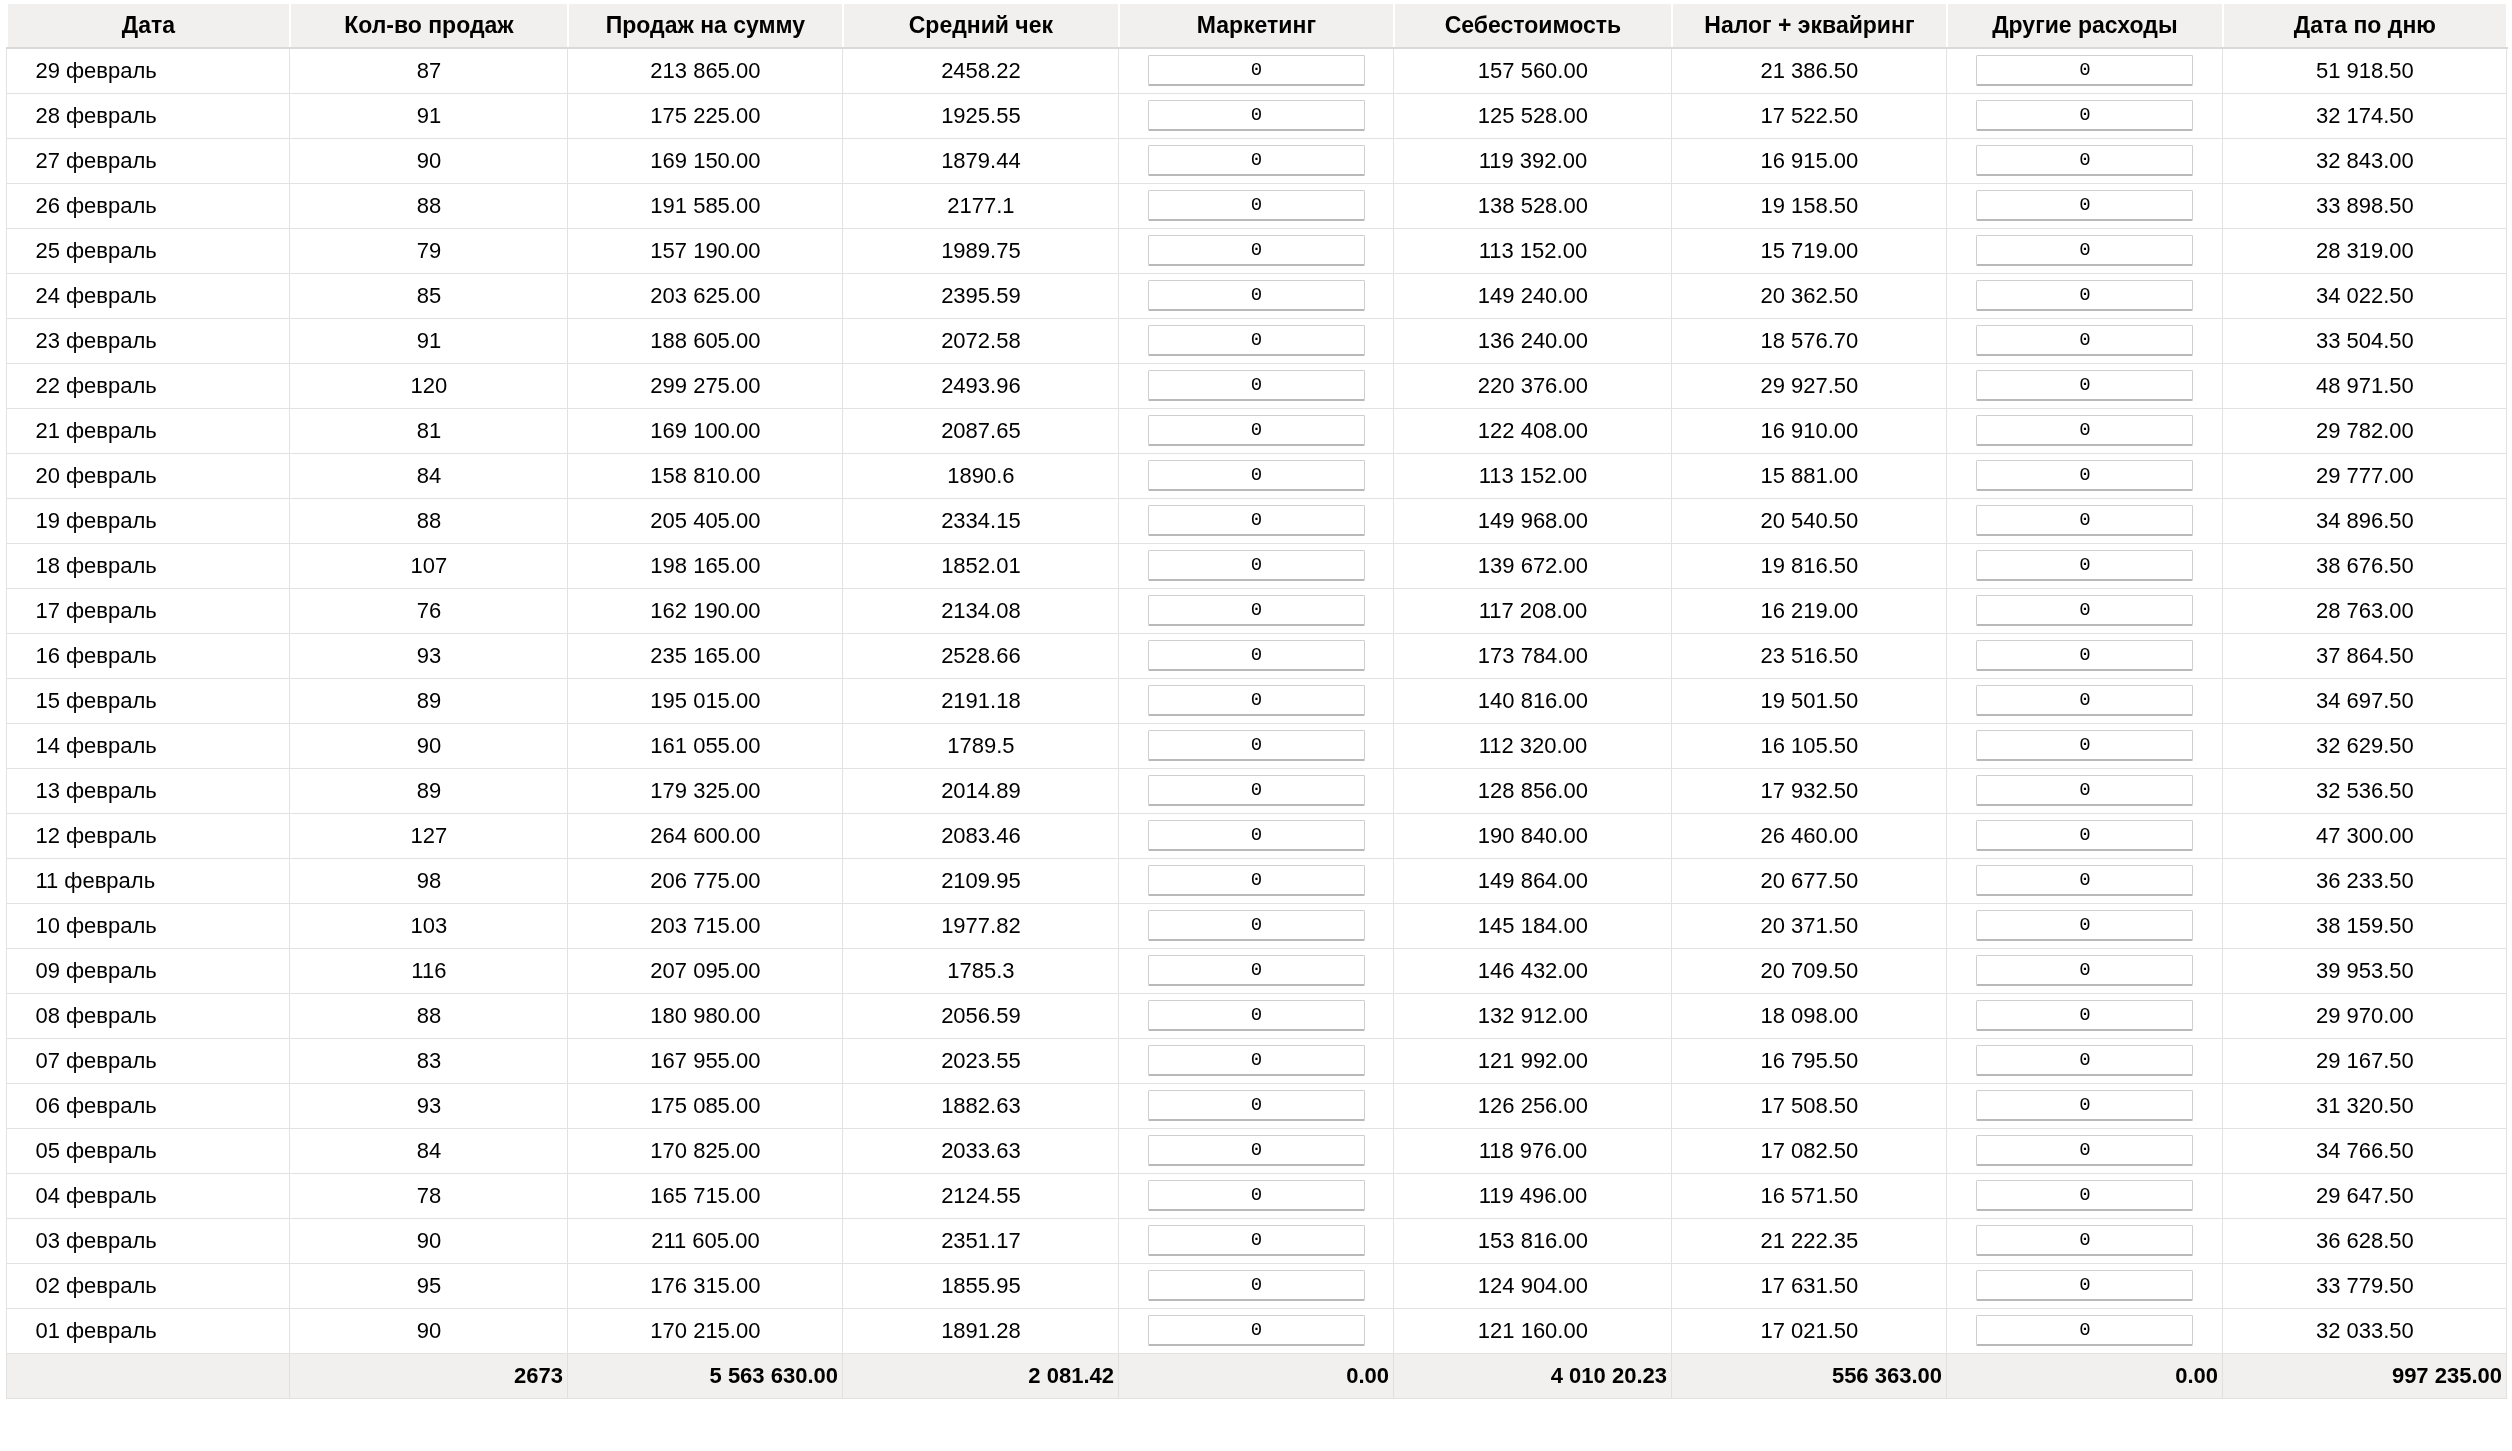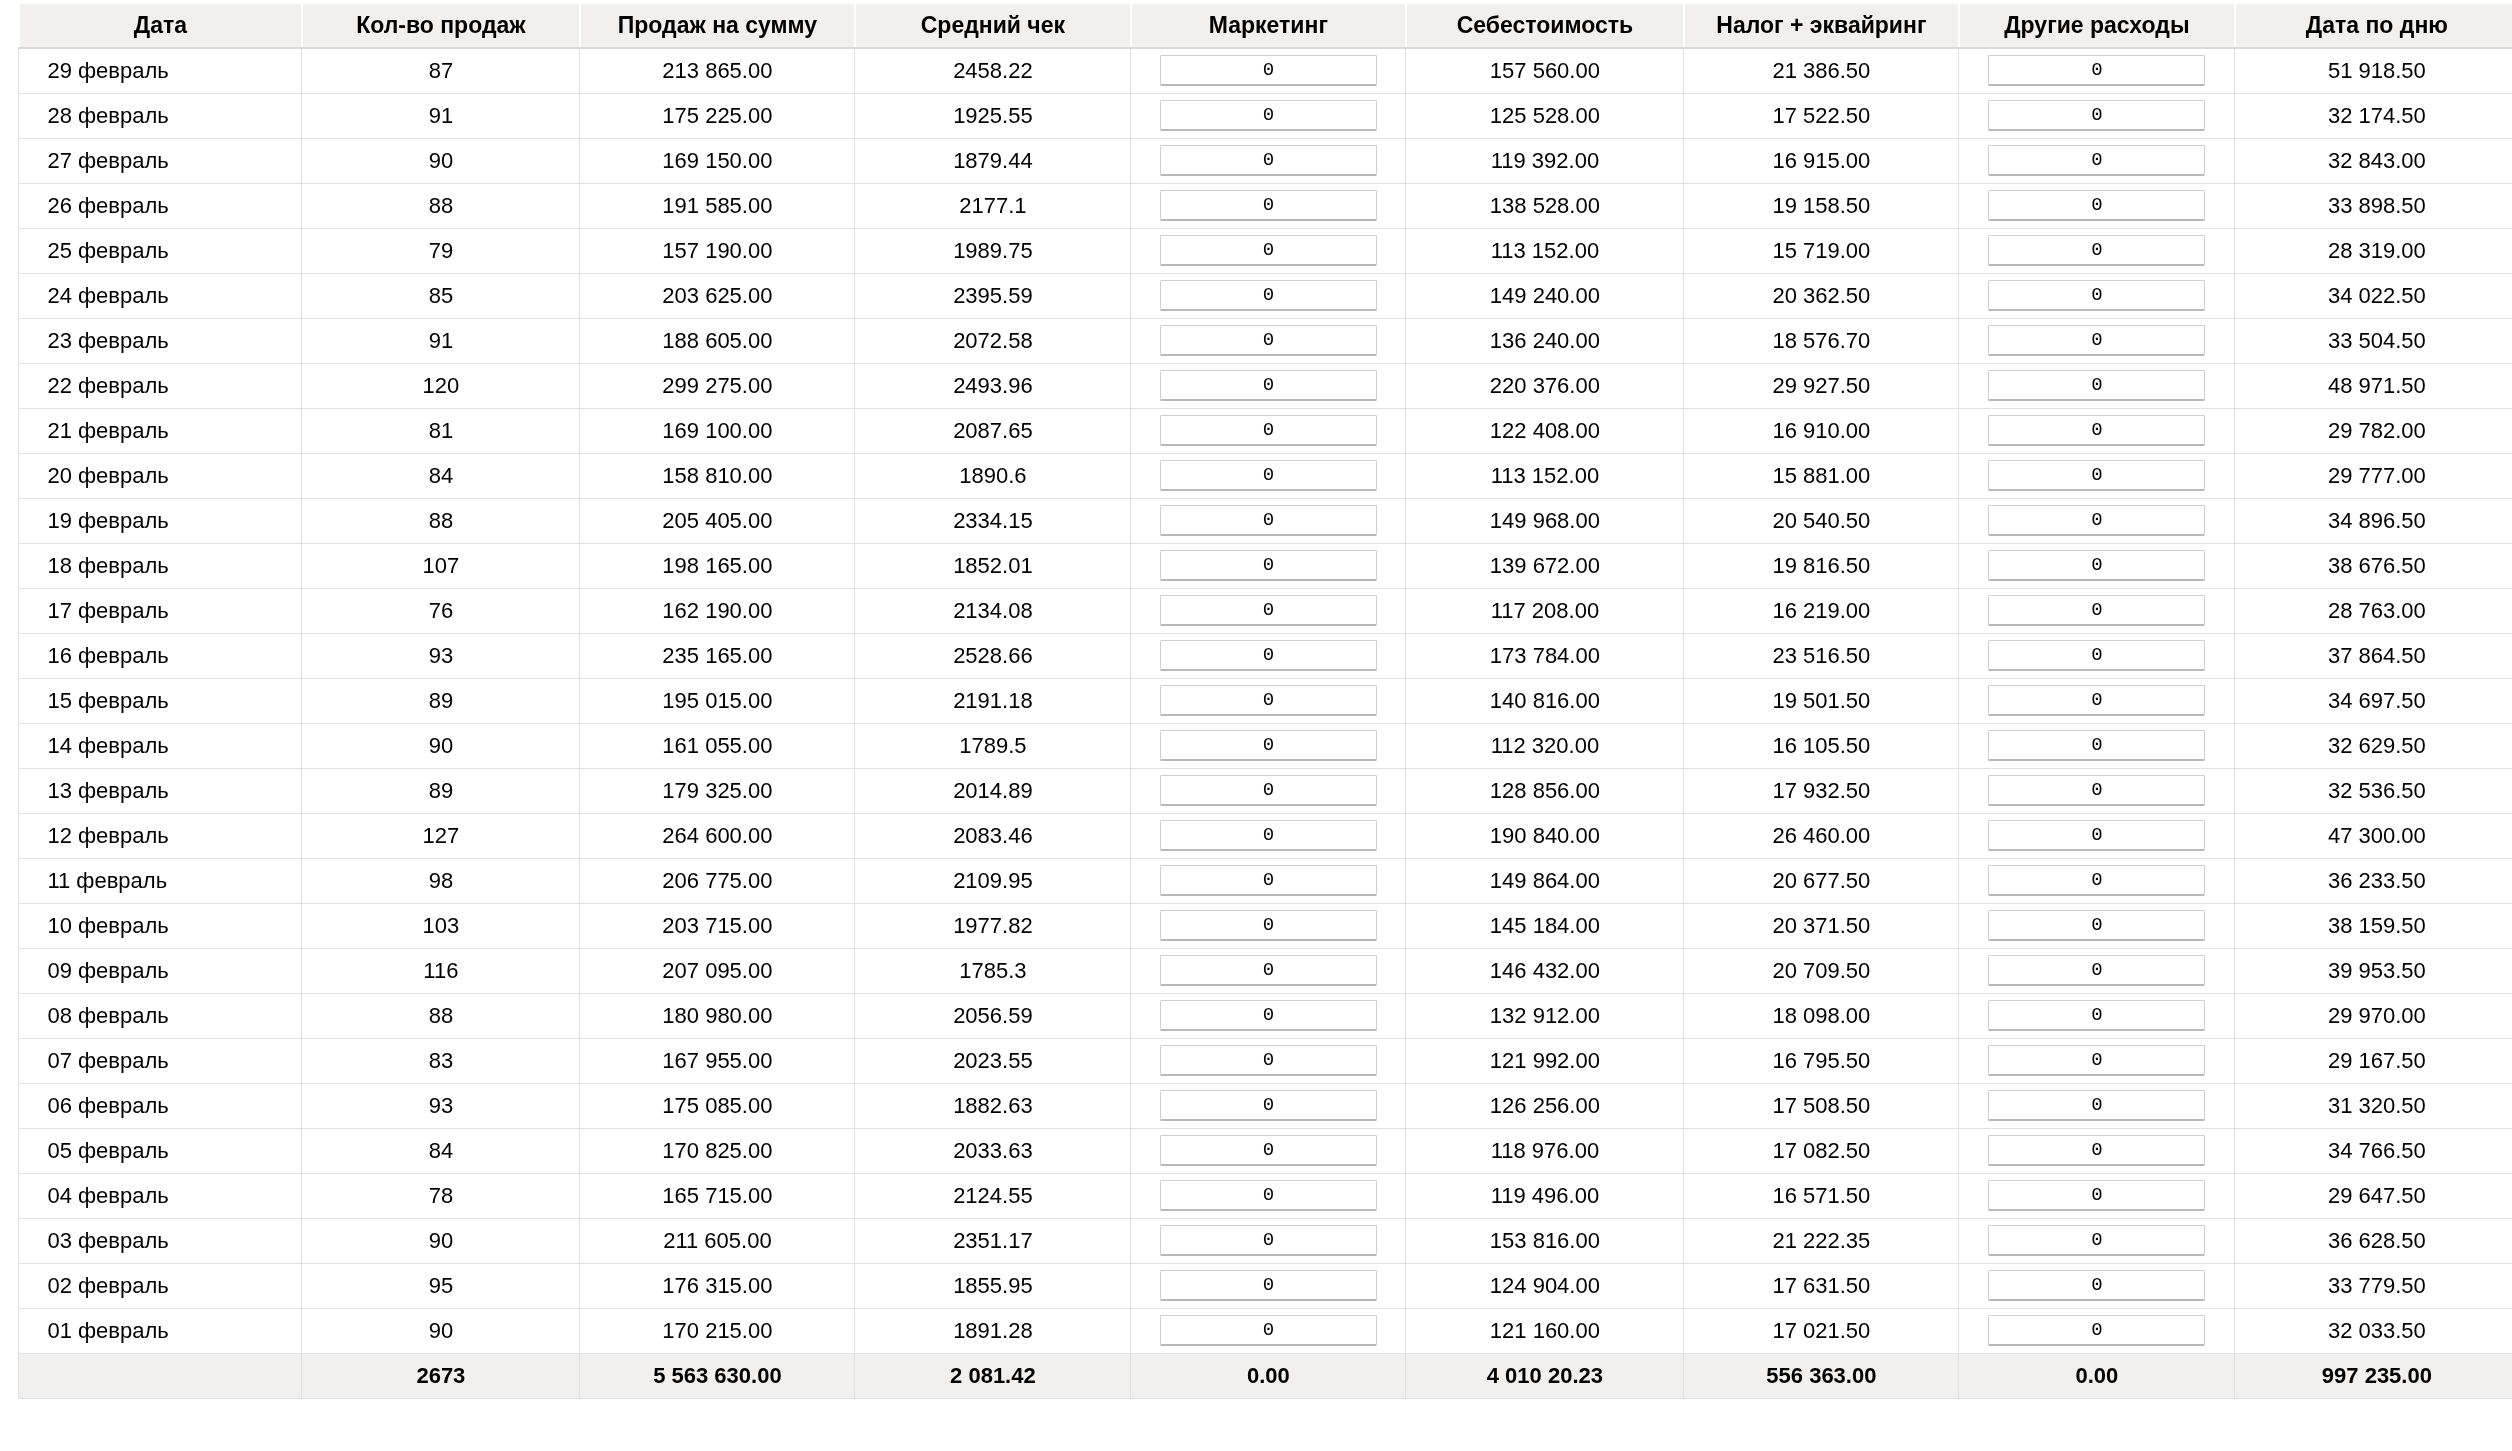--- a/index.html
+++ b/index.html
@@ -6,21 +6,20 @@
     margin: 0;
     padding: 0;
     background: #ffffff;
     font-family: "Liberation Sans", "DejaVu Sans", sans-serif;
     color: #000000;
   }
   .table-wrap {
     width: 2036px;
     padding: 2.9px 5.9px 0 5.9px;
     box-sizing: border-box;
-    margin-left: 12px;
   }
   table.sales-table {
     border-collapse: collapse;
     table-layout: fixed;
     width: 2500px;
   }
   
   thead th {
     background: #f1f0ee;
     font-size: 23px;
@@ -49,21 +48,21 @@
   tbody td.date-cell {
     text-align: left;
     padding-left: 28px;
   }
   
   tfoot td {
     background: #f1f0ee;
     border: 1.5px solid #e0e0e0;
     font-size: 22px;
     font-weight: 700;
-    text-align: center;
+    text-align: right;
     height: 44px;
     padding: 0 4.4px;
     white-space: nowrap;
   }
   tfoot td.date-cell { text-align: left; padding-left: 28px; }
   
   .cell-input {
     display: inline-block;
     width: 217px;
     height: 31px;

